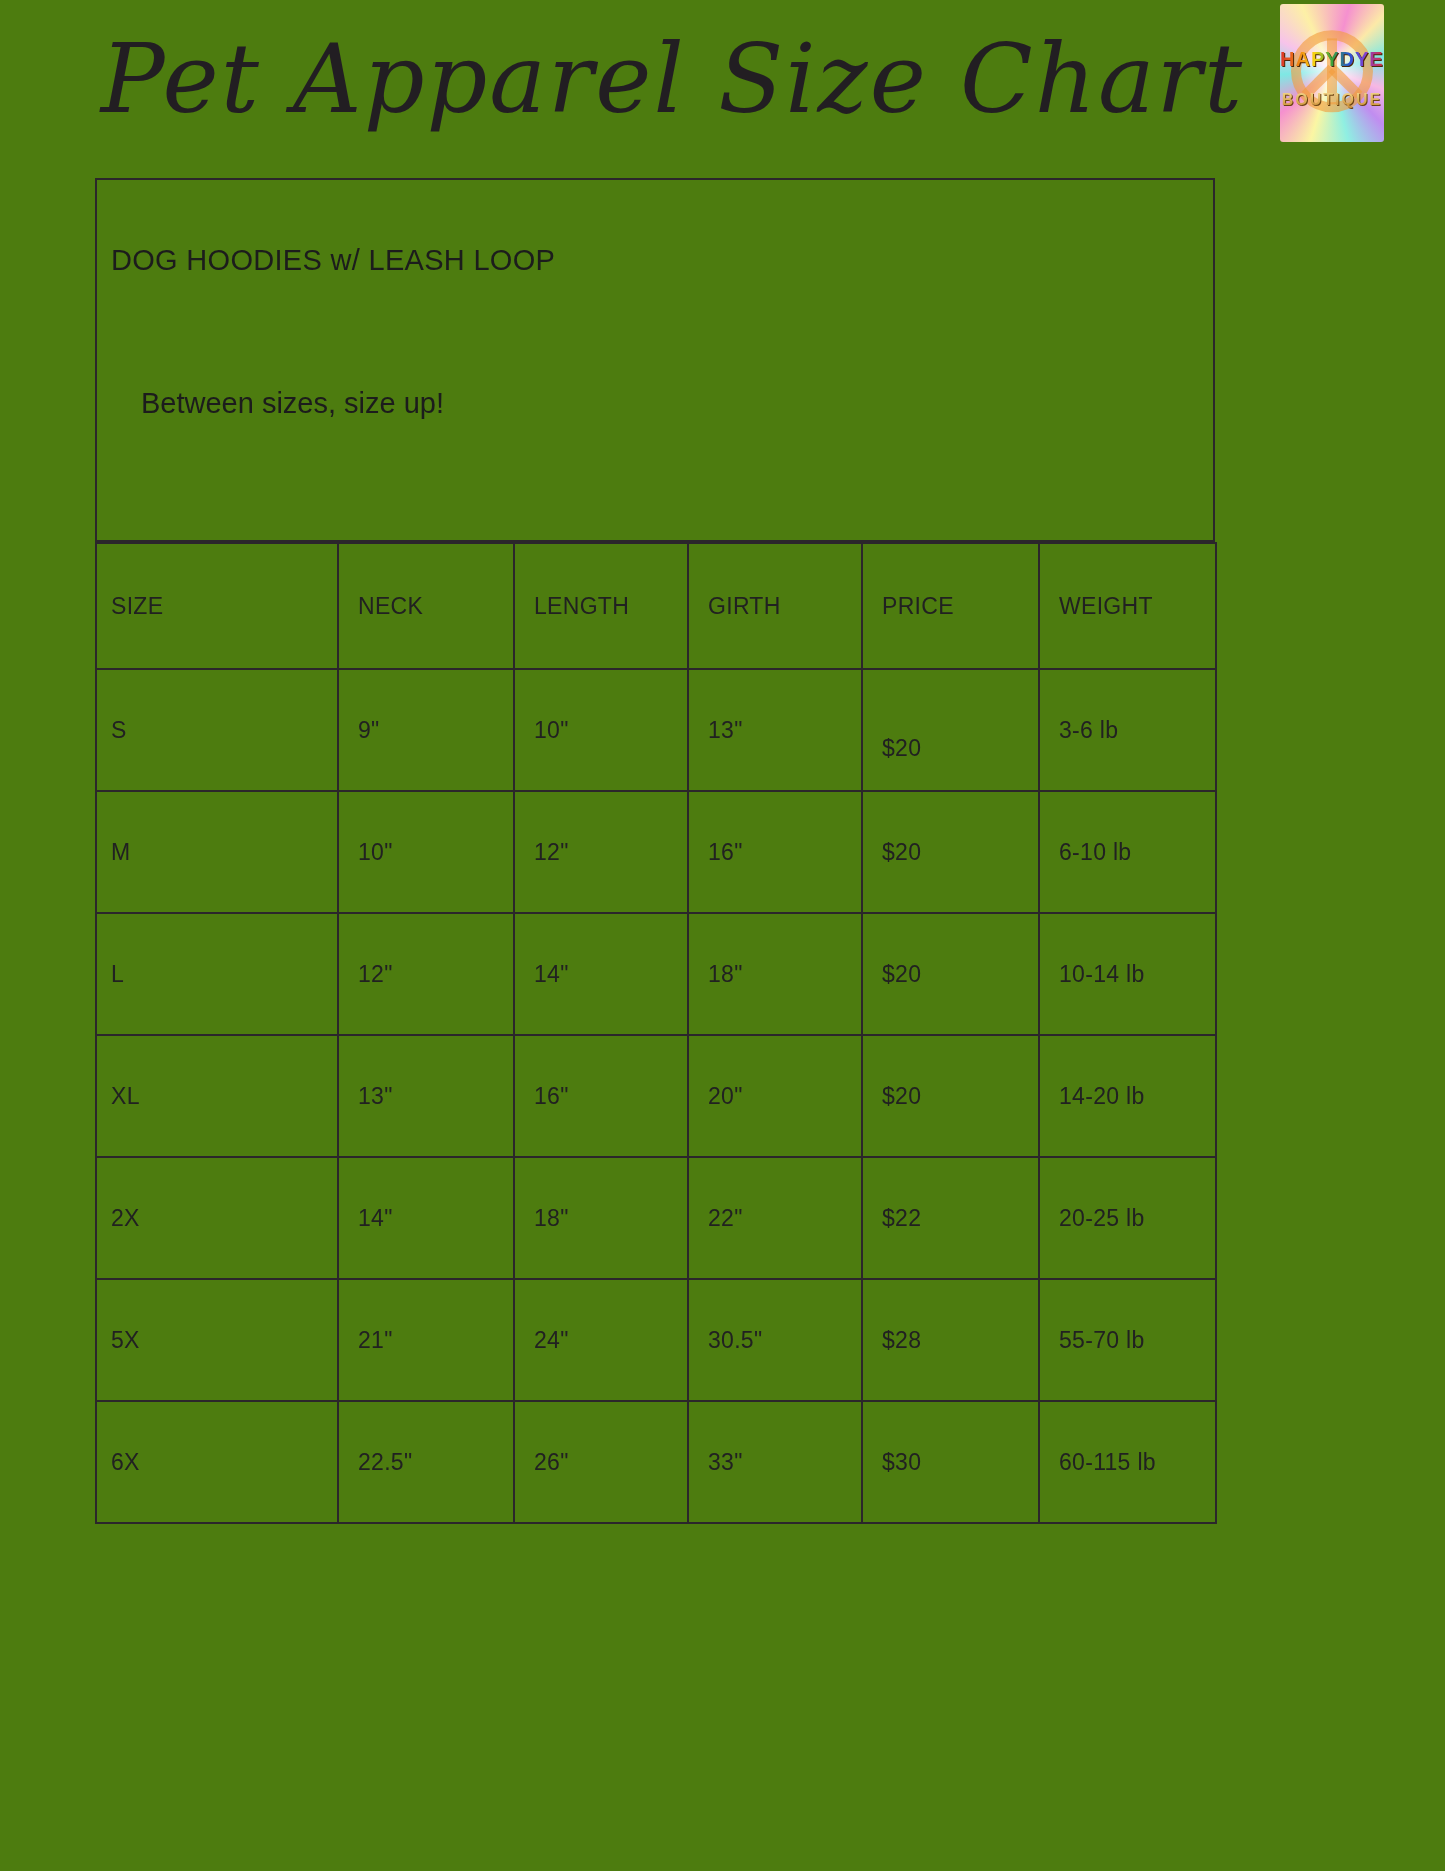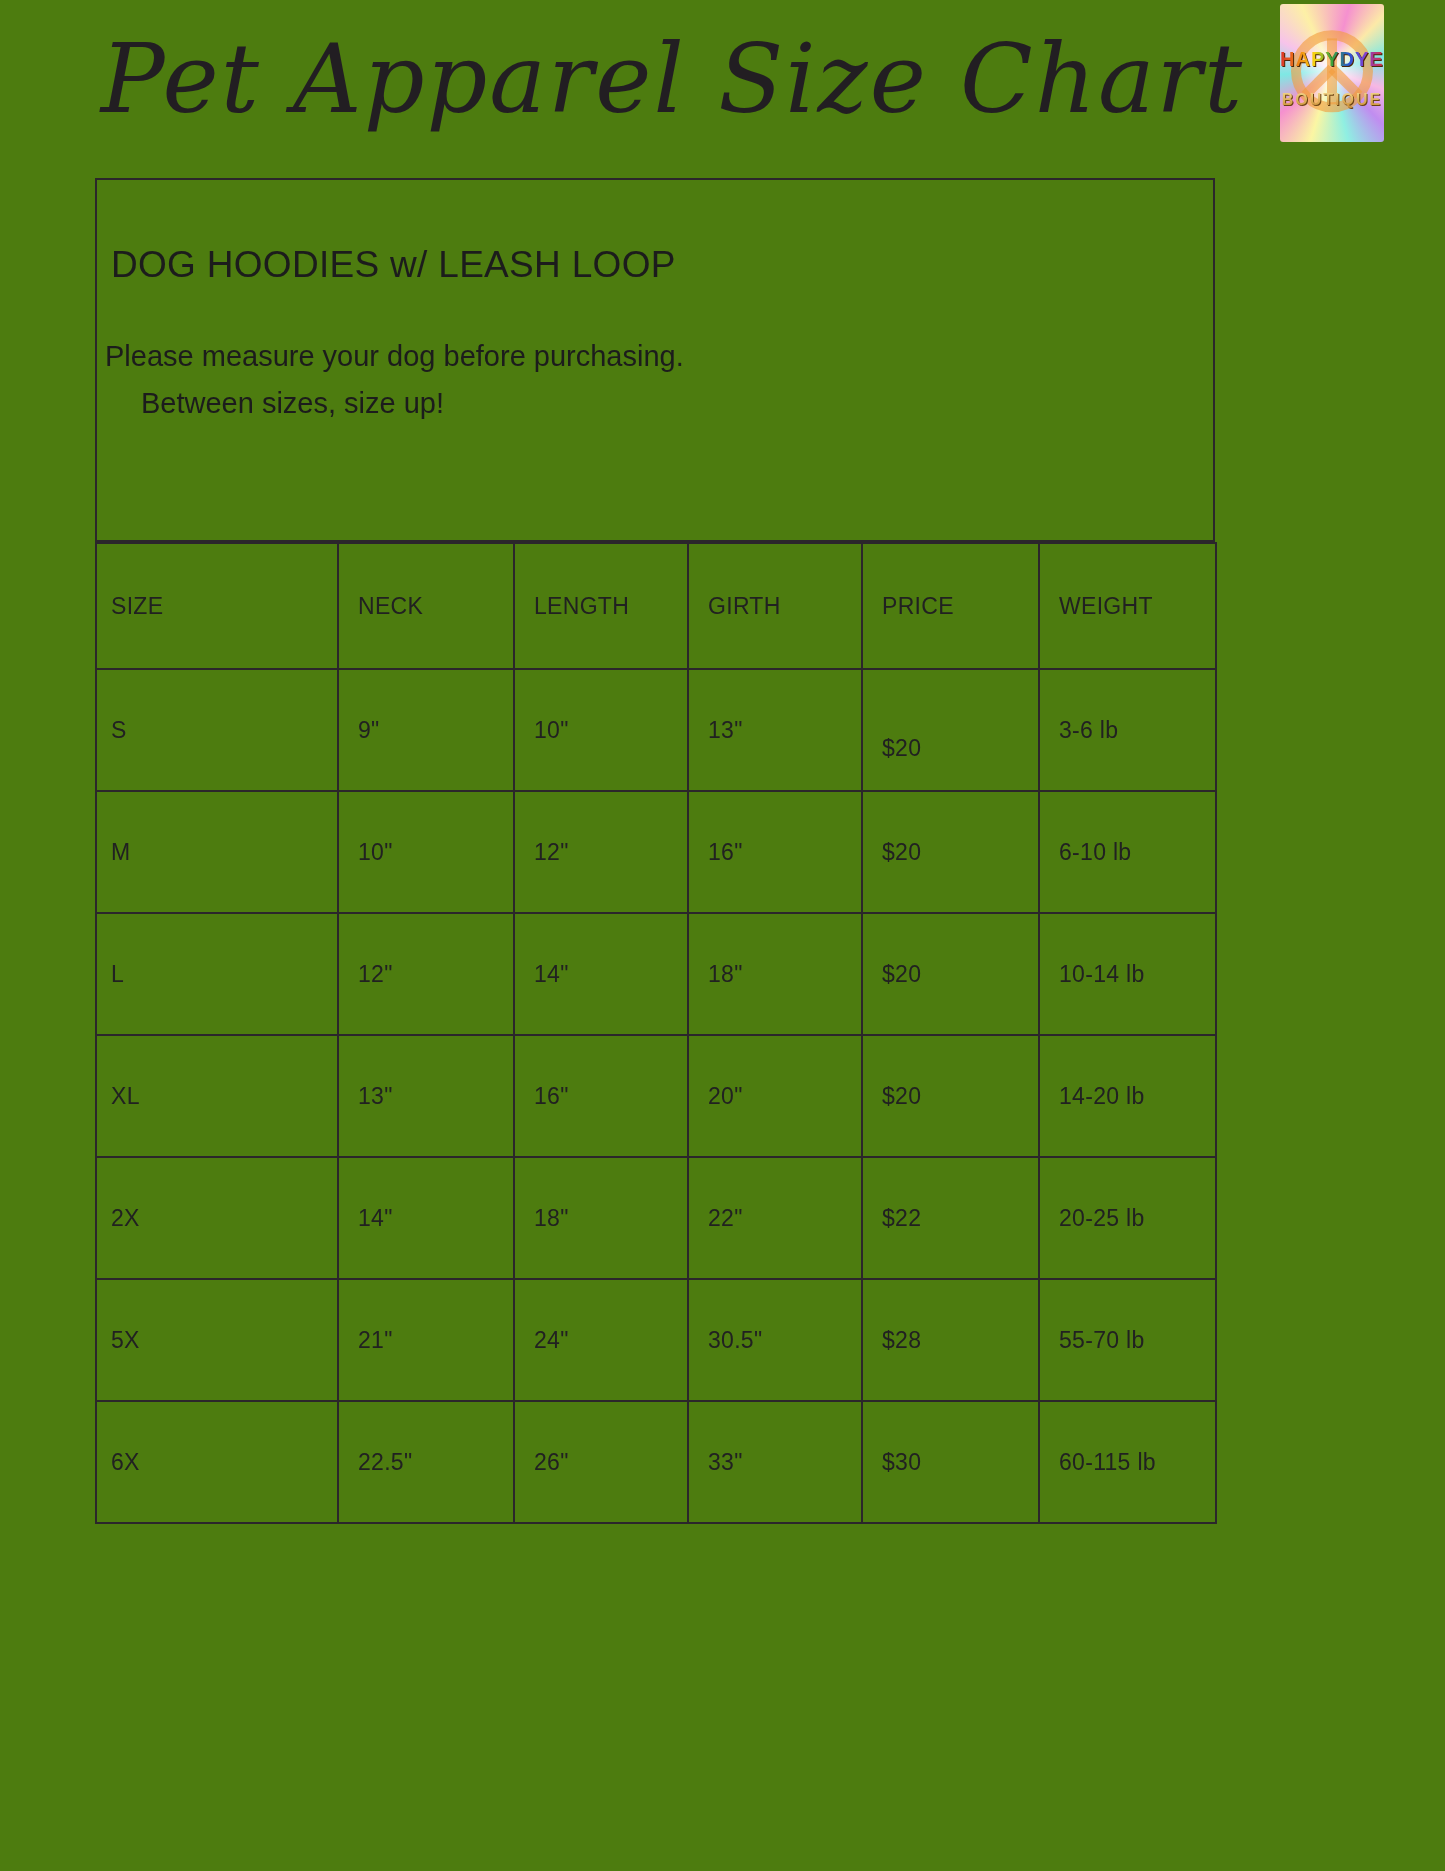--- a/index.html
+++ b/index.html
@@ -81,21 +81,21 @@
   }
 
   
   .info-box{
     position:absolute;left:95px;top:178px;width:1120px;height:364px;
     border:2px solid #2b262b;box-sizing:border-box;
     color:#1c1c1c;
   }
   .info-heading{
     position:absolute;left:14px;top:64px;
-    font-size:37px;letter-spacing:.3px;
+    font-size:29px;letter-spacing:.3px;
   }
   .info-line1{position:absolute;left:8px;top:160px;font-size:29px;}
   .info-line2{position:absolute;left:8px;top:207px;font-size:29px;margin-left:36px;}
 
   
   table.size-table{
     position:absolute;left:95px;top:542px;
     width:1120px;
     border-collapse:collapse;
     table-layout:fixed;
@@ -129,21 +129,20 @@
       <div class="peace-leg"></div>
     </div>
     <div class="logo-text">
       <div class="logo-line1">HAPYDYEZ</div>
       <div class="logo-line2">BOUTIQUE</div>
     </div>
   </div>
 
   <div class="info-box">
     <div class="info-heading">DOG HOODIES w/ LEASH LOOP</div>
-    <div class="info-line1">Please measure your dog before purchasing.</div>
     <div class="info-line2">Between sizes, size up!</div>
   </div>
 
   <table class="size-table">
     <colgroup>
       <col style="width:242px">
       <col style="width:176px">
       <col style="width:174px">
       <col style="width:174px">
       <col style="width:177px">

